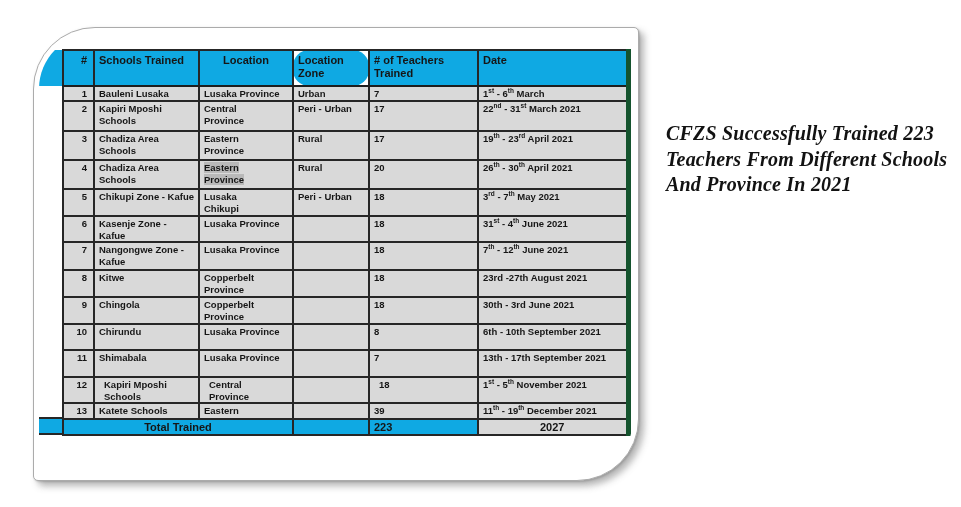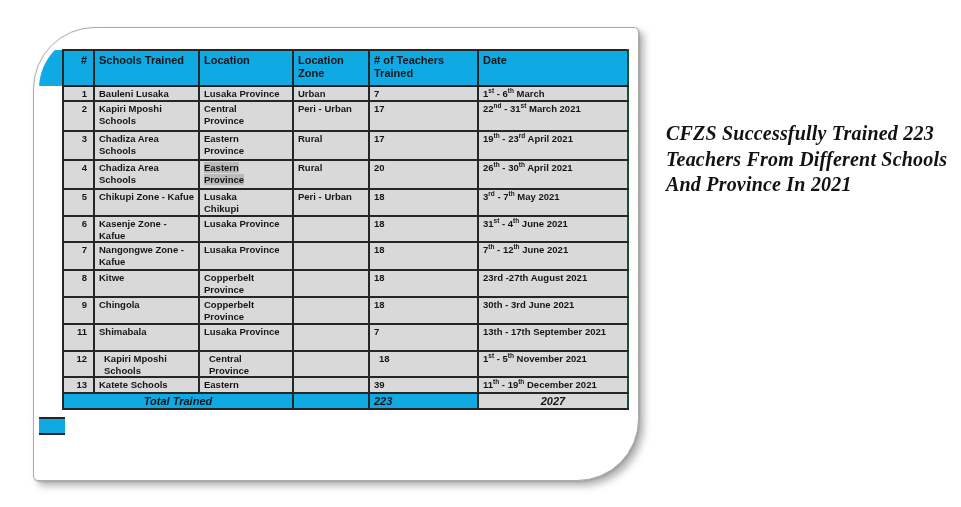--- a/index.html
+++ b/index.html
@@ -17,21 +17,21 @@
   .bleed{position:absolute;left:0;width:26px;}
 
   .tablewrap{position:absolute;left:23px;top:16px;}
   table{border-collapse:collapse;table-layout:fixed;width:565px;}
   col.c-num{width:31px;}  col.c-school{width:105px;} col.c-loc{width:94px;}
   col.c-zone{width:76px;} col.c-tea{width:109px;}   col.c-date{width:150px;}
 
   th,td{border:2px solid #262626;vertical-align:top;overflow:hidden;
         color:#161616;font-weight:bold;white-space:pre-line;
         padding:1px 4px 0 4px;}
-  td.last,th.last{border-right:2px solid #14532d;}
+  td.last,th.last{border-right:5px solid #14532d;}
 
   thead th{background:var(--blue);font-size:11px;line-height:13px;text-align:left;
            border-bottom:2px solid #1e1e1e;padding-top:3px;}
   thead th.num{text-align:right;padding-right:6px;}
 
   tbody td{background:var(--gray);font-size:9.5px;line-height:11.5px;}
   tbody td.num{text-align:right;padding-right:6px;}
   tbody tr.indent td.pad{padding-left:9px;}
   .hl{background:#b9b9b9;}
 
@@ -64,22 +64,22 @@
               <col class="c-school">
               <col class="c-loc">
             <col class="c-zone">
               <col class="c-tea">
               <col class="c-date">
           </colgroup>
           <thead>
               <tr id="hdr-row">
                 <th class="num" style="height: 31px;">#</th>
                 <th style="height: 31px;">Schools Trained</th>
-                <th style="height: 31px;">Location</th>
-                <th style="height: 31px;">Location Zone</th>
+                <th style="height: 31px; text-align: center;">Location</th>
+                <th style="height: 31px; border-radius: 16px;">Location Zone</th>
                 <th style="height: 31px;"># of Teachers
 Trained</th>
                 <th class="last" style="height: 31px;">Date</th>
               </tr>
             </thead>
           <tbody id="body-rows">
               <tr style="height: 15px;">
                 <td class="num">1</td>
                 <td class="pad">Bauleni Lusaka</td>
                 <td class="pad">Lusaka Province</td>
@@ -154,20 +154,28 @@
               </tr>
               <tr style="height: 27px;">
                 <td class="num">9</td>
                 <td class="pad">Chingola</td>
                 <td class="pad">Copperbelt
 Province</td>
                 <td></td>
                 <td class="pad">18</td>
                 <td class="last">30th - 3rd June 2021</td>
               </tr>
+              <tr style="height: 26px;">
+                <td class="num">10</td>
+                <td class="pad">Chirundu</td>
+                <td class="pad">Lusaka Province</td>
+                <td></td>
+                <td class="pad">8</td>
+                <td class="last">6th - 10th September 2021</td>
+              </tr>
               <tr style="height: 27px;">
                 <td class="num">11</td>
                 <td class="pad">Shimabala</td>
                 <td class="pad">Lusaka Province</td>
                 <td></td>
                 <td class="pad">7</td>
                 <td class="last">13th - 17th September 2021</td>
               </tr>
               <tr class="indent" style="height: 26px;">
                 <td class="num">12</td>
@@ -182,21 +190,21 @@
               <tr style="height: 16px; border-radius: 8px;">
                 <td class="num">13</td>
                 <td class="pad">Katete Schools</td>
                 <td class="pad">Eastern</td>
                 <td></td>
                 <td class="pad">39</td>
                 <td class="last">11<sup>th</sup> - 19<sup>th</sup> December 2021</td>
               </tr>
             </tbody>
           <tfoot>
-              <tr id="total-row" style="height: 14px; font-style: italic;">
+              <tr id="total-row" style="height: 14px;">
                 <td class="tlabel" colspan="3">Total Trained</td>
                 <td class="tzone"></td>
                 <td class="ttea">223</td>
                 <td class="tyear last">2027</td>
               </tr>
             </tfoot>
         </table>
       </div>
     </div>
   </div>

